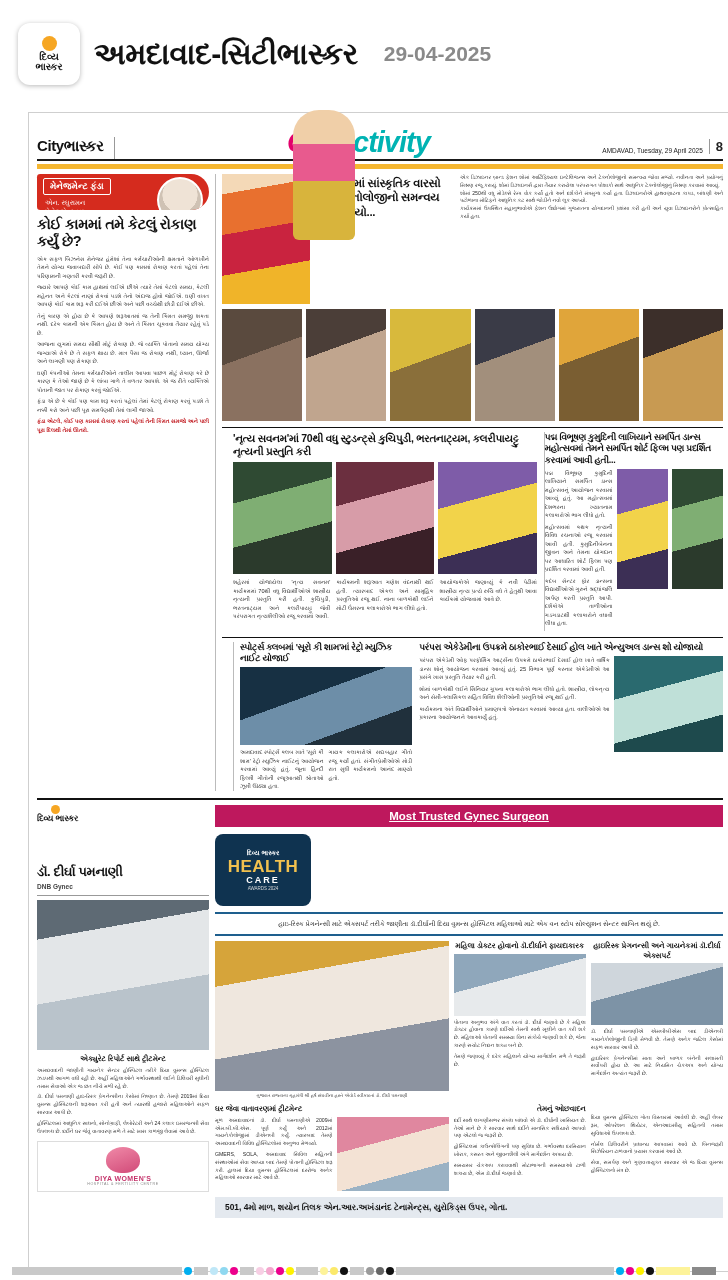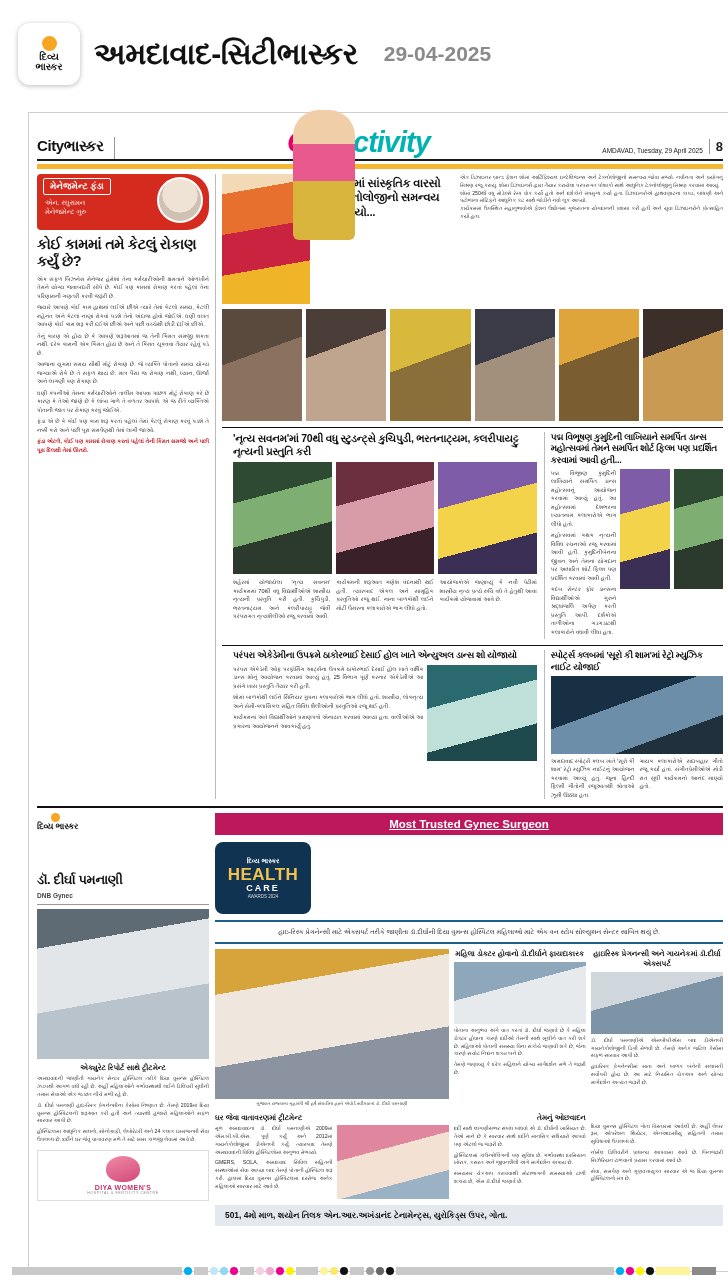--- a/index.html
+++ b/index.html
@@ -39,21 +39,21 @@
   .mast-right { font-size: 6.5px; color: #222; padding-bottom: 5px; display: flex; align-items: flex-end; gap: 6px; }
   .mast-pageno { font-size: 13px; font-weight: bold; border-left: 1px solid #999; padding-left: 6px; }
   .mast-rule { height: 5px; background: #f5b731; margin-top: 3px; }
 
   
   .grid { display: flex; gap: 6px; margin-top: 5px; }
   .col-left { width: 172px; flex: 0 0 172px; }
   .col-main { flex: 1; }
 
   
-  .mgmt-head { background: #d52b1e; border-radius: 4px 22px 22px 4px; height: 56px; position: relative; overflow: hidden; }
+  .mgmt-head { background: #d52b1e; border-radius: 4px 22px 22px 4px; height: 36px; position: relative; overflow: hidden; }
   .mgmt-tag { position: absolute; left: 6px; top: 4px; background: #d52b1e; color: #fff; font-size: 9px; font-weight: bold; padding: 2px 6px; border: 1px solid #fff; border-radius: 2px; }
   .mgmt-auth { position: absolute; left: 8px; top: 24px; color: #fff; font-size: 7px; line-height: 1.35; }
   .mgmt-face { position: absolute; right: 6px; top: 3px; width: 46px; height: 46px; border-radius: 50%; background: radial-gradient(circle at 50% 38%, #efe3d6 0 52%, #cfc2b4 53% 100%); border: 2px solid #fff; }
   .lead-head { font-size: 14.5px; font-weight: bold; color: #111; line-height: 1.2; margin: 6px 0 4px; letter-spacing: -.4px; }
   .body-txt { font-size: 5.6px; line-height: 1.52; color: #2a2a2a; text-align: justify; }
   .body-txt p { margin-bottom: 3px; }
   .hl-red { color: #c0161c; font-weight: bold; }
 
   
   .fashion-row { display: flex; gap: 5px; }
@@ -211,54 +211,54 @@
               <div class="img-dance-a" style="flex:1"></div>
               <div class="img-dance-b" style="flex:1"></div>
               <div class="img-dance-c" style="flex:1"></div>
             </div>
             <div class="body-txt" style="margin-top:4px;column-count:3;column-gap:6px">
               <p>શહેરમાં યોજાયેલા 'નૃત્ય સવનમ' કાર્યક્રમમાં 70થી વધુ વિદ્યાર્થીઓએ શાસ્ત્રીય નૃત્યની પ્રસ્તુતિ કરી હતી. કુચિપુડી, ભરતનાટ્યમ અને કલરીપાયટ્ટુ જેવી પરંપરાગત નૃત્યશૈલીઓ રજૂ કરવામાં આવી.</p>
               <p>કાર્યક્રમની શરૂઆત ગણેશ વંદનાથી થઈ હતી. ત્યારબાદ એકલ અને સામૂહિક પ્રસ્તુતિઓ રજૂ થઈ. નાના બાળકોથી લઈને મોટી ઉંમરના કલાકારોએ ભાગ લીધો હતો.</p>
               <p>આયોજકોએ જણાવ્યું કે નવી પેઢીમાં શાસ્ત્રીય નૃત્ય પ્રત્યે રુચિ વધે તે હેતુથી આવા કાર્યક્રમો યોજવામાં આવે છે.</p>
             </div>
           </div>
-          <div class="half vrule" style="padding-left:6px">
+          <div class="half vrule" style="">
             <div class="sec-head-sm">પદ્મ વિભૂષણ કુમુદિની લાખિયાને સમર્પિત ડાન્સ મહોત્સવમાં તેમને સમર્પિત શોર્ટ ફિલ્મ પણ પ્રદર્શિત કરવામાં આવી હતી...</div>
             <div style="display:flex;gap:4px">
               <div class="body-txt" style="flex:0 0 38%">
                 <p>પદ્મ વિભૂષણ કુમુદિની લાખિયાને સમર્પિત ડાન્સ મહોત્સવનું આયોજન કરવામાં આવ્યું હતું. આ મહોત્સવમાં દેશભરના ખ્યાતનામ કલાકારોએ ભાગ લીધો હતો.</p>
                 <p>મહોત્સવમાં કથક નૃત્યની વિવિધ રચનાઓ રજૂ કરવામાં આવી હતી. કુમુદિનીબેનના જીવન અને તેમના યોગદાન પર આધારિત શોર્ટ ફિલ્મ પણ પ્રદર્શિત કરવામાં આવી હતી.</p>
                 <p>કદંબ સેન્ટર ફોર ડાન્સના વિદ્યાર્થીઓએ ગુરુને શ્રદ્ધાંજલિ અર્પણ કરતી પ્રસ્તુતિ આપી. દર્શકોએ તાળીઓના ગડગડાટથી કલાકારોને વધાવી લીધા હતા.</p>
               </div>
               <div class="img-dance-c" style="flex:1;height:120px"></div>
               <div class="img-dance-a" style="flex:1;height:120px"></div>
             </div>
           </div>
         </div>
 
         <div class="hrule"></div>
 
         <div class="two-col">
+          <div class="half vrule" style="padding-left:6px">
+            <div class="sec-head-sm">સ્પોર્ટ્સ ક્લબમાં 'સૂરો કી શામ'માં રેટ્રો મ્યુઝિક નાઈટ યોજાઈ</div>
+            <div class="img-music"></div>
+            <div class="body-txt" style="margin-top:3px;column-count:2;column-gap:5px">
+              <p>અમદાવાદ સ્પોર્ટ્સ ક્લબ ખાતે 'સૂરો કી શામ' રેટ્રો મ્યુઝિક નાઈટનું આયોજન કરવામાં આવ્યું હતું. જૂના હિન્દી ફિલ્મી ગીતોની રજૂઆતથી શ્રોતાઓ ઝૂમી ઊઠ્યા હતા.</p>
+              <p>ગાયક કલાકારોએ સદાબહાર ગીતો રજૂ કર્યાં હતાં. સંગીતપ્રેમીઓએ મોડી રાત સુધી કાર્યક્રમનો આનંદ માણ્યો હતો.</p>
+            </div>
+          </div>
           <div class="half" style="flex:0 0 62%">
             <div class="sec-head-sm">પરંપરા એકેડેમીના ઉપક્રમે ઠાકોરભાઈ દેસાઈ હોલ ખાતે એન્યુઅલ ડાન્સ શો યોજાયો</div>
             <div style="display:flex;gap:4px">
               <div class="body-txt" style="flex:1">
                 <p>પરંપરા એકેડેમી ઓફ પરફોર્મિંગ આર્ટ્સના ઉપક્રમે ઠાકોરભાઈ દેસાઈ હોલ ખાતે વાર્ષિક ડાન્સ શોનું આયોજન કરવામાં આવ્યું હતું. 25 વિભાગ પૂર્ણ કરનાર એકેડેમીએ આ પ્રસંગે ખાસ પ્રસ્તુતિ તૈયાર કરી હતી.</p>
                 <p>શોમાં બાળકોથી લઈને સિનિયર ગ્રૂપના કલાકારોએ ભાગ લીધો હતો. શાસ્ત્રીય, લોકનૃત્ય અને સેમી-ક્લાસિકલ સહિત વિવિધ શૈલીઓની પ્રસ્તુતિઓ રજૂ થઈ હતી.</p>
                 <p>કાર્યક્રમના અંતે વિદ્યાર્થીઓને પ્રમાણપત્રો એનાયત કરવામાં આવ્યા હતા. વાલીઓએ આ પ્રકારના આયોજનને આવકાર્યું હતું.</p>
               </div>
               <div class="img-dance-d" style="flex:0 0 36%;height:96px"></div>
-            </div>
-          </div>
-          <div class="half vrule" style="padding-left:6px">
-            <div class="sec-head-sm">સ્પોર્ટ્સ ક્લબમાં 'સૂરો કી શામ'માં રેટ્રો મ્યુઝિક નાઈટ યોજાઈ</div>
-            <div class="img-music"></div>
-            <div class="body-txt" style="margin-top:3px;column-count:2;column-gap:5px">
-              <p>અમદાવાદ સ્પોર્ટ્સ ક્લબ ખાતે 'સૂરો કી શામ' રેટ્રો મ્યુઝિક નાઈટનું આયોજન કરવામાં આવ્યું હતું. જૂના હિન્દી ફિલ્મી ગીતોની રજૂઆતથી શ્રોતાઓ ઝૂમી ઊઠ્યા હતા.</p>
-              <p>ગાયક કલાકારોએ સદાબહાર ગીતો રજૂ કર્યાં હતાં. સંગીતપ્રેમીઓએ મોડી રાત સુધી કાર્યક્રમનો આનંદ માણ્યો હતો.</p>
             </div>
           </div>
         </div>
       </div>
     </div>
 
     <div class="advert">
 
       <div class="ad-left">
         <div class="db-mini">

